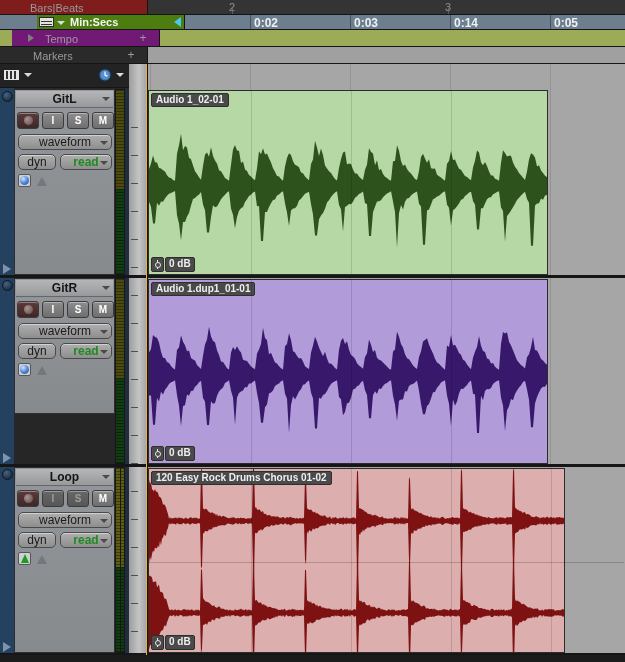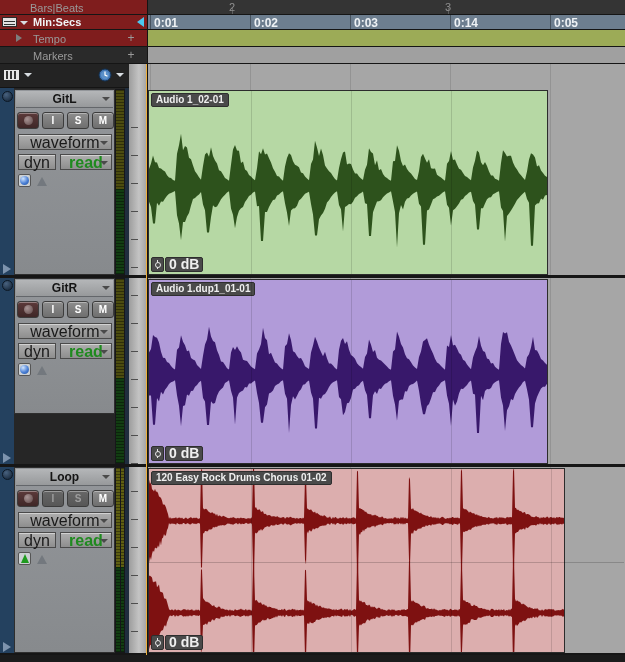--- a/index.html
+++ b/index.html
@@ -5,23 +5,23 @@
   html,body{margin:0;padding:0;background:#161616;}
   #stage{position:relative;width:625px;height:662px;background:#262626;overflow:hidden;
          font-family:"Liberation Sans", sans-serif; -webkit-font-smoothing:none;}
   .abs{position:absolute;}
   
   .ruler-row{left:0;width:625px;border-bottom:1px solid #151515;box-sizing:border-box;}
   .rlabel{color:#9a9a9a;font-size:11px;line-height:14px;}
   .row-bars{top:0;height:15px;background:#343434;}
   .row-bars .labelcol{background:#7f1d1d;}
   .row-minsecs{top:15px;height:15px;background:#6d7e8f;}
-  .row-minsecs .labelcol{background:#7f1d1d;}
+  .row-minsecs .labelcol{background:#4d7c0f;margin-left:37px;}
   .row-tempo{top:30px;height:17px;background:#9cab57;}
-  .row-tempo .labelcol{background:#7f1d1d;}
+  .row-tempo .labelcol{background:#701a75;margin-left:12px;}
   .row-markers{top:47px;height:17px;background:#a0a0a0;}
   .row-markers .labelcol{background:#2a2a2a;}
   .labelcol{position:absolute;left:0;top:0;bottom:0;width:148px;border-right:1px solid #141414;box-sizing:border-box;}
   .bars-tick-label{position:absolute;top:1px;transform:translateX(-50%);color:#8f8f8f;font-size:11px;}
   .bars-tick-line{position:absolute;top:8px;bottom:0;width:1px;background:#5f5f5f;}
   .time-tick-line{position:absolute;top:0;bottom:0;width:1px;background:#46525e;}
   .time-tick-label{position:absolute;top:1px;color:#eef2f5;font-size:12px;font-weight:bold;}
   .plus{position:absolute;left:124px;top:1px;width:14px;text-align:center;color:#9a9a9a;font-size:12px;line-height:14px;}
   .tri-right{width:0;height:0;border-left:6px solid #7d7d7d;border-top:4px solid transparent;border-bottom:4px solid transparent;}
   .tri-left-cyan{width:0;height:0;border-right:7px solid #4cc8f0;border-top:5px solid transparent;border-bottom:5px solid transparent;}
@@ -43,22 +43,22 @@
   .name-bar{position:absolute;left:1px;top:1px;right:1px;height:16px;background:linear-gradient(#b4b6b8,#97999b);
             border-bottom:1px solid #63666a;text-align:center;color:#141414;font-size:12px;font-weight:bold;line-height:16px;}
   .name-arrow{position:absolute;right:3px;top:6px;border-top-color:#4a4a4a;}
   .btn{position:absolute;box-sizing:border-box;border:1px solid #3c3c3c;border-radius:3px;
        background:linear-gradient(#8d8d8d,#6f6f6f);color:#fff;font-weight:bold;font-size:10px;
        text-align:center;box-shadow:inset 0 1px 0 rgba(255,255,255,.35);}
   .btn.dim{background:linear-gradient(#676767,#575757);color:#9d9d9d;}
   .btn-rec{background:linear-gradient(#5c3a3a,#3f2727);}
   .rec-dot{position:absolute;left:50%;top:50%;width:9px;height:9px;margin:-4.5px 0 0 -4.5px;border-radius:50%;
            background:radial-gradient(circle at 35% 35%, #a89494, #5d4646);}
-  .wide-btn{position:absolute;box-sizing:border-box;border:1px solid #4a4a4a;border-radius:0;
-            background:linear-gradient(#aeaeae,#8e8e8e);color:#1a1a1a;font-size:16px;text-align:center;
+  .wide-btn{position:absolute;box-sizing:border-box;border:1px solid #4a4a4a;border-radius:5px;
+            background:linear-gradient(#aeaeae,#8e8e8e);color:#1a1a1a;font-size:12px;text-align:center;
             box-shadow:inset 0 1px 0 rgba(255,255,255,.45);}
   .dd-arrow{position:absolute;right:3px;top:6px;border-top-color:#4a4a4a;}
   .mini-btn{position:absolute;width:13px;height:13px;border:1px solid #555;border-radius:2px;background:#ccd0d3;box-sizing:border-box;}
   .sphere{position:absolute;left:1px;top:1px;width:9px;height:9px;border-radius:50%;
           background:radial-gradient(circle at 35% 30%, #cfe4ff, #4a7fd4 55%, #1d4fa0);}
   .green-tri{position:absolute;left:1.5px;top:1px;width:0;height:0;border-left:4px solid transparent;border-right:4px solid transparent;border-bottom:9px solid #1f9a1f;}
   .gray-tri{position:absolute;width:0;height:0;border-left:5px solid transparent;border-right:5px solid transparent;border-bottom:9px solid #6e747a;opacity:.85;}
   .meter{position:absolute;left:115px;width:10px;box-sizing:border-box;border:1px solid #17171a;background:#123d12;}
   .meter .olive{position:absolute;left:0;right:0;top:0;height:54%;background:#4c4c0f;}
   .meter .seg{position:absolute;inset:0;background:repeating-linear-gradient(to bottom, rgba(0,0,0,.38) 0 1px, transparent 1px 3px);}
@@ -72,21 +72,21 @@
   
   .clip{position:absolute;border:1px solid #2c2c2c;box-sizing:border-box;}
   .clip svg{position:absolute;left:0;top:0;}
   .clip-grid{position:absolute;top:0;bottom:0;width:1px;background:rgba(0,0,0,0.13);}
   .clip-name{position:absolute;left:2px;top:2px;background:#4a4a4a;border:1px solid #2e2e2e;border-radius:2px;
              color:#efefef;font-size:10px;font-weight:bold;padding:0 4px;line-height:12px;}
   .gain-badge{position:absolute;left:2px;bottom:2px;display:flex;gap:1px;}
   .gain-icon{width:11px;height:13px;background:#4a4a4a;border:1px solid #2e2e2e;border-radius:2px;position:relative;}
   .gain-icon:before{content:"";position:absolute;left:5px;top:2px;bottom:2px;width:1px;background:#e8e8e8;}
   .gain-icon:after{content:"";position:absolute;left:3px;top:4px;width:4px;height:4px;border-radius:50%;border:1px solid #e8e8e8;background:#4a4a4a;}
-  .gain-text{background:#4a4a4a;border:1px solid #2e2e2e;border-radius:2px;color:#efefef;font-size:14px;font-weight:bold;padding:0 3px;line-height:12px;}
+  .gain-text{background:#4a4a4a;border:1px solid #2e2e2e;border-radius:2px;color:#efefef;font-size:10px;font-weight:bold;padding:0 3px;line-height:12px;}
   .stereo-div{position:absolute;height:1px;background:rgba(0,0,0,0.18);}
   #cursor-line{top:64px;left:146px;width:1px;height:591px;background:#eeb03c;}
   #bottom-bar{top:655px;left:0;width:625px;height:7px;background:#1b1b1b;}
   
   .lh-icon{position:absolute;top:5px;}
 </style>
 </head>
 <body>
 
 <div id="stage">

